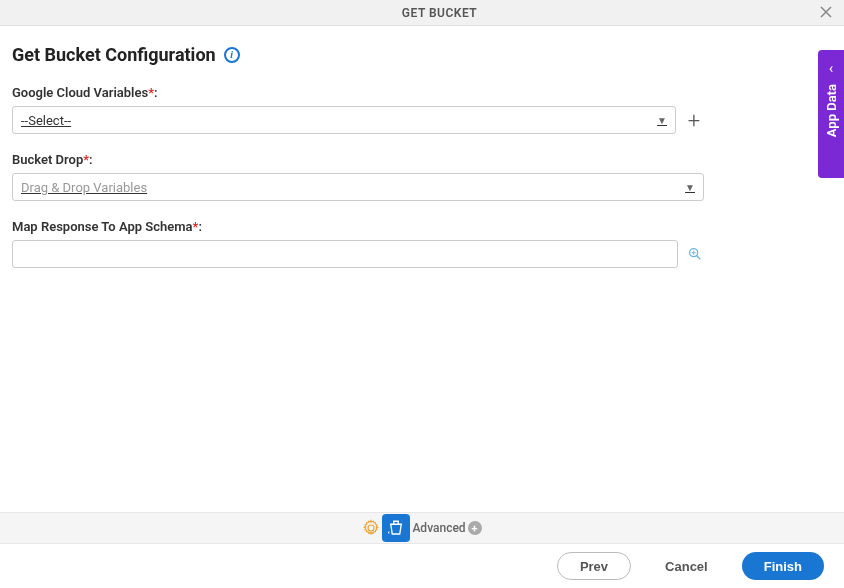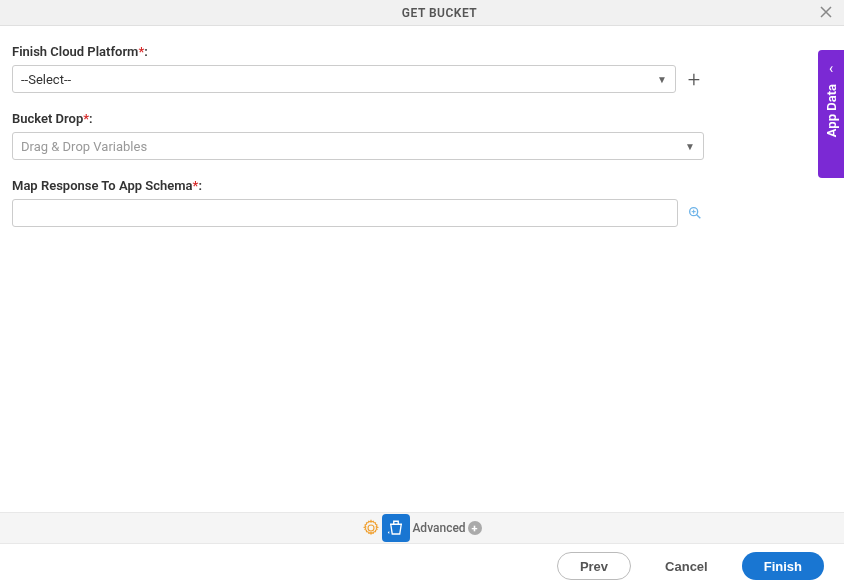--- a/index.html
+++ b/index.html
@@ -95,20 +95,21 @@
       height: 28px;
       border: 1px solid #ccc;
       border-radius: 3px;
       padding: 12px 8px;
       font-size: 13px;
       background: #fff;
       color: #333;
       position: relative;
       display: flex;
       align-items: center;
+      text-decoration: underline;
     }
     .select-input {
       justify-content: space-between;
     }
     .select-caret {
       font-size: 10px;
       color: #666;
     }
     .placeholder {
       color: #999;
@@ -257,25 +258,29 @@
 <div class="header">
   <span class="header-title">GET BUCKET</span>
   <div class="close-btn">
     <svg width="14" height="14" viewBox="0 0 14 14">
         <path d="M2 2 L12 12 M12 2 L2 12" stroke="#888" stroke-width="1.5" fill="none"></path>
       </svg>
   </div>
 </div>
 
 <div class="content">
+  <div class="page-title-row">
+    <h1 class="page-title">Get Bucket Configuration</h1>
+    <span class="info-icon">i</span>
+  </div>
 
   <div class="content-wrap">
     <div class="form-group">
       <label class="form-label">
-        <span>Finish Cloud Platform</span><span class="required">*</span>:
+        <span>Google Cloud Variables</span><span class="required">*</span>:
       </label>
       <div class="input-row">
         <div class="select-input">
           <span>--Select--</span>
           <span class="select-caret">▼</span>
         </div>
         <span class="add-btn">+</span>
       </div>
     </div>
 

